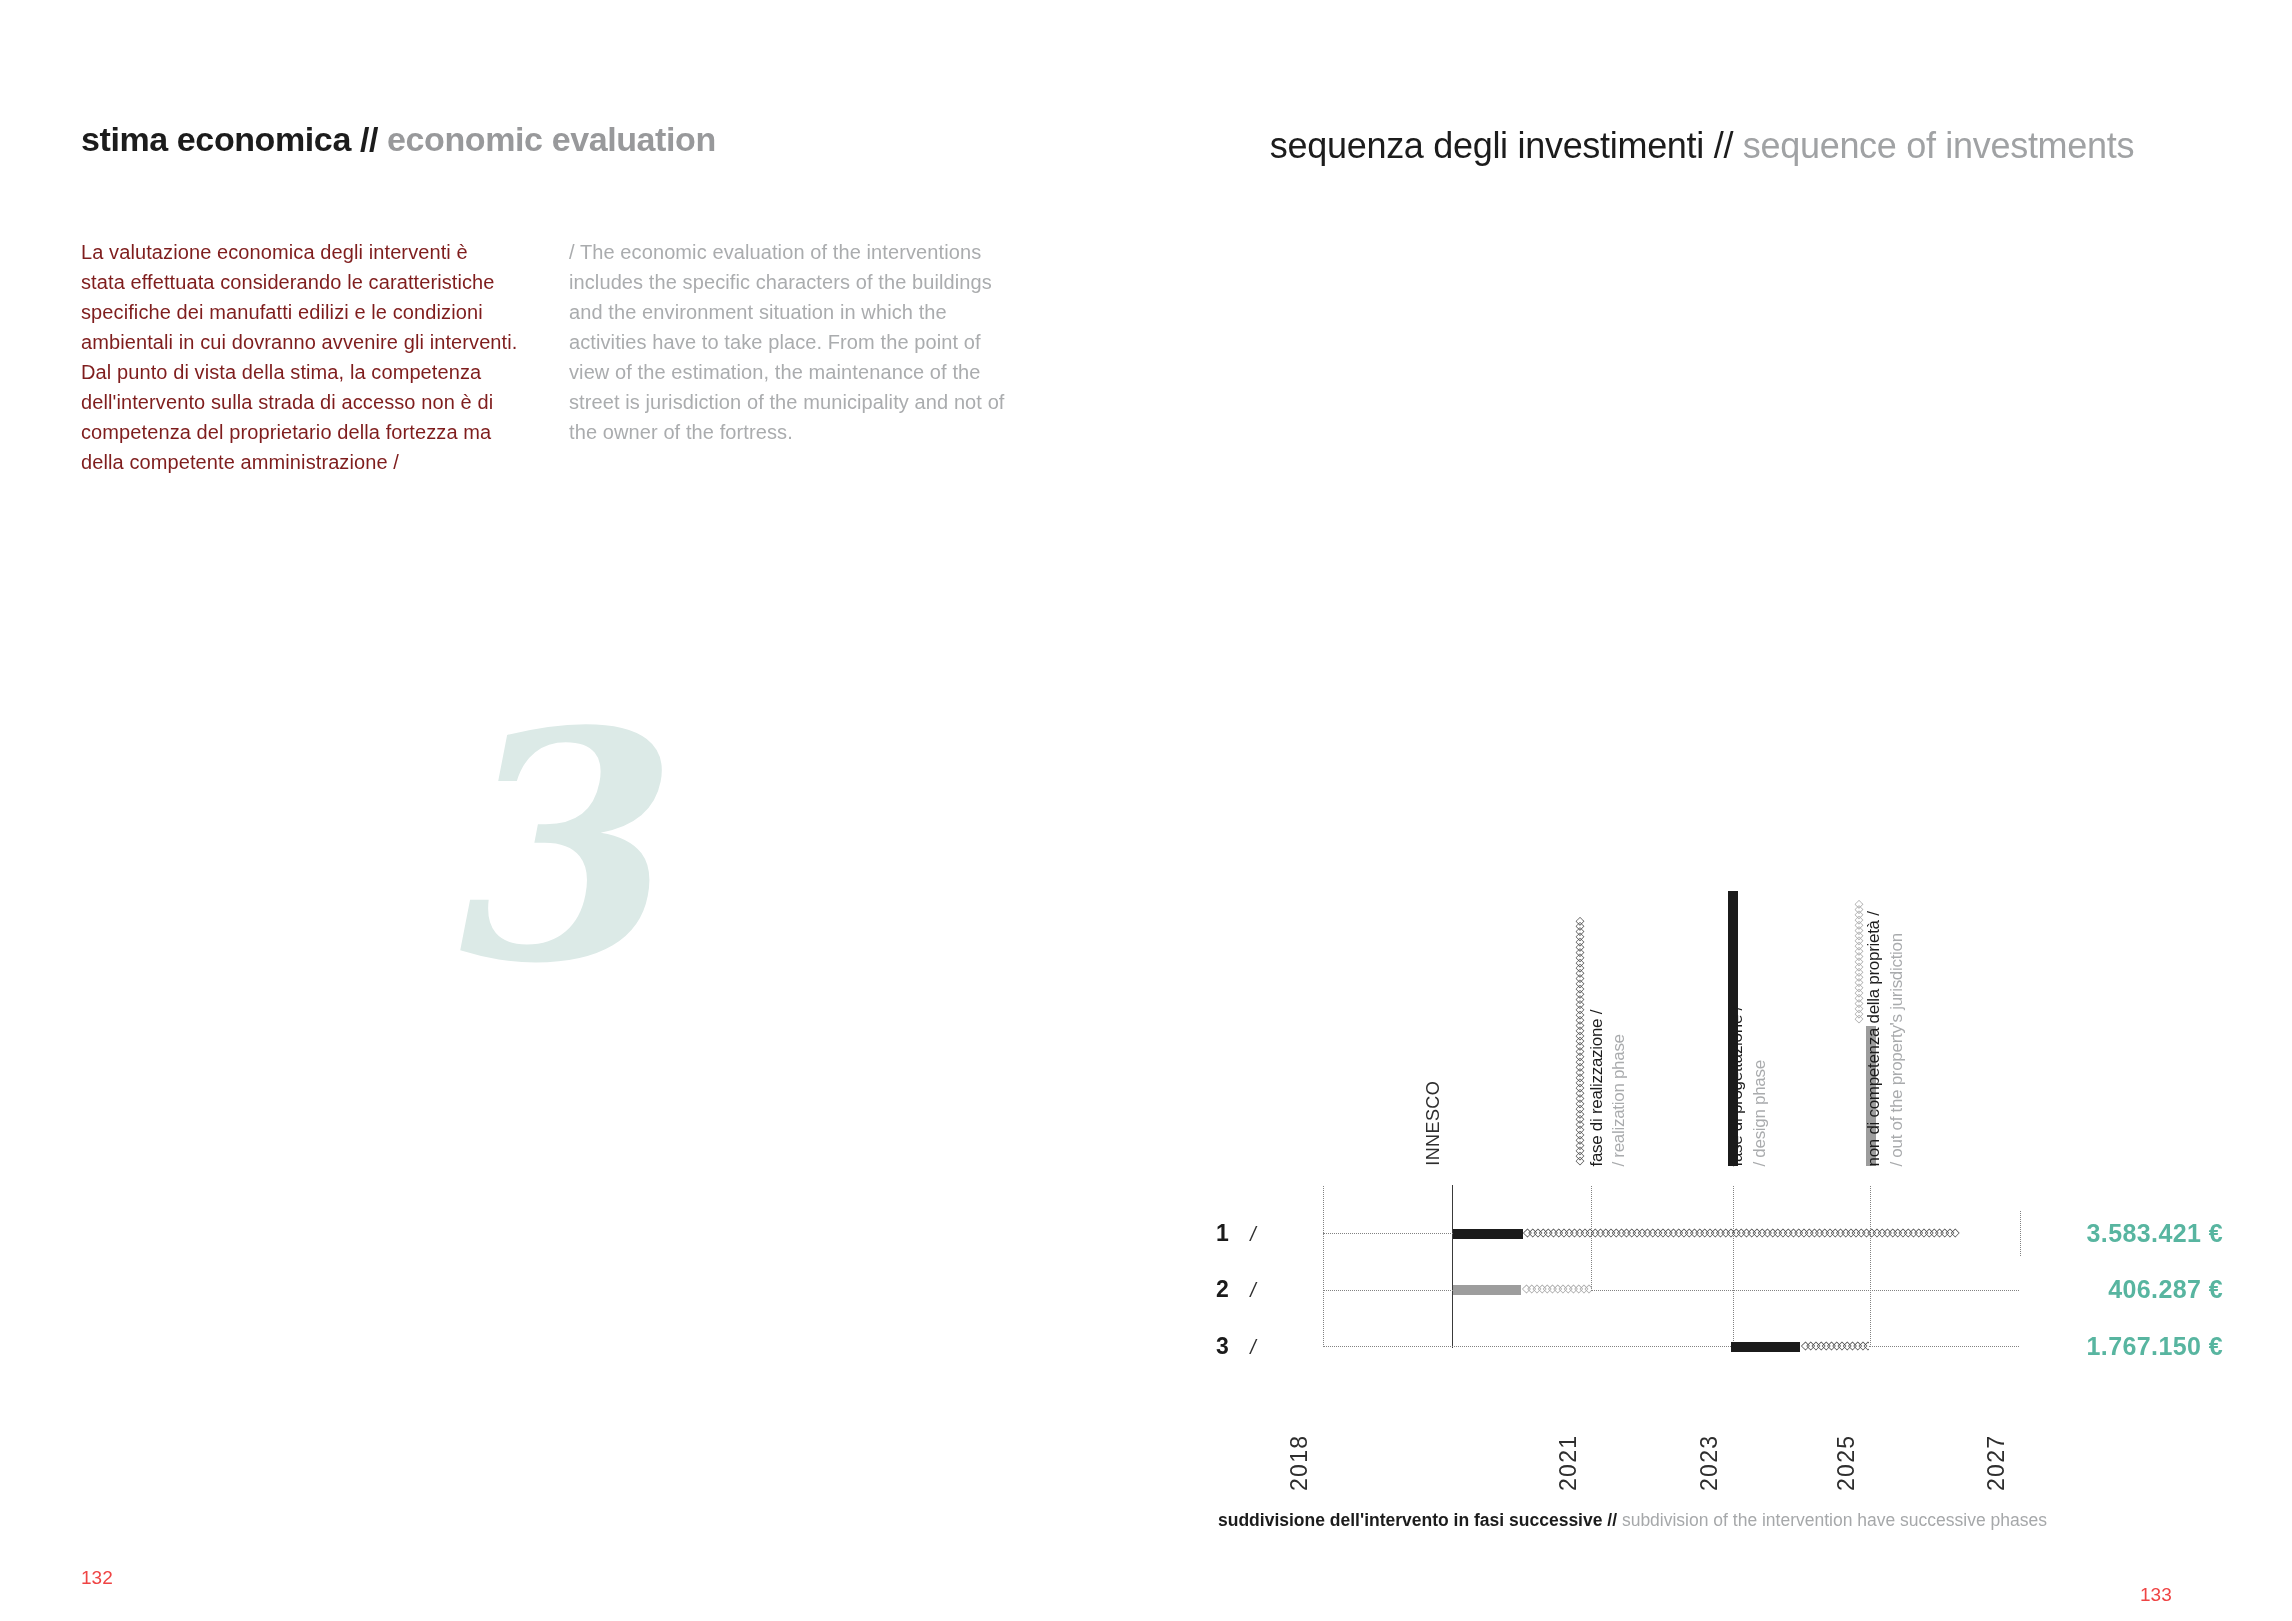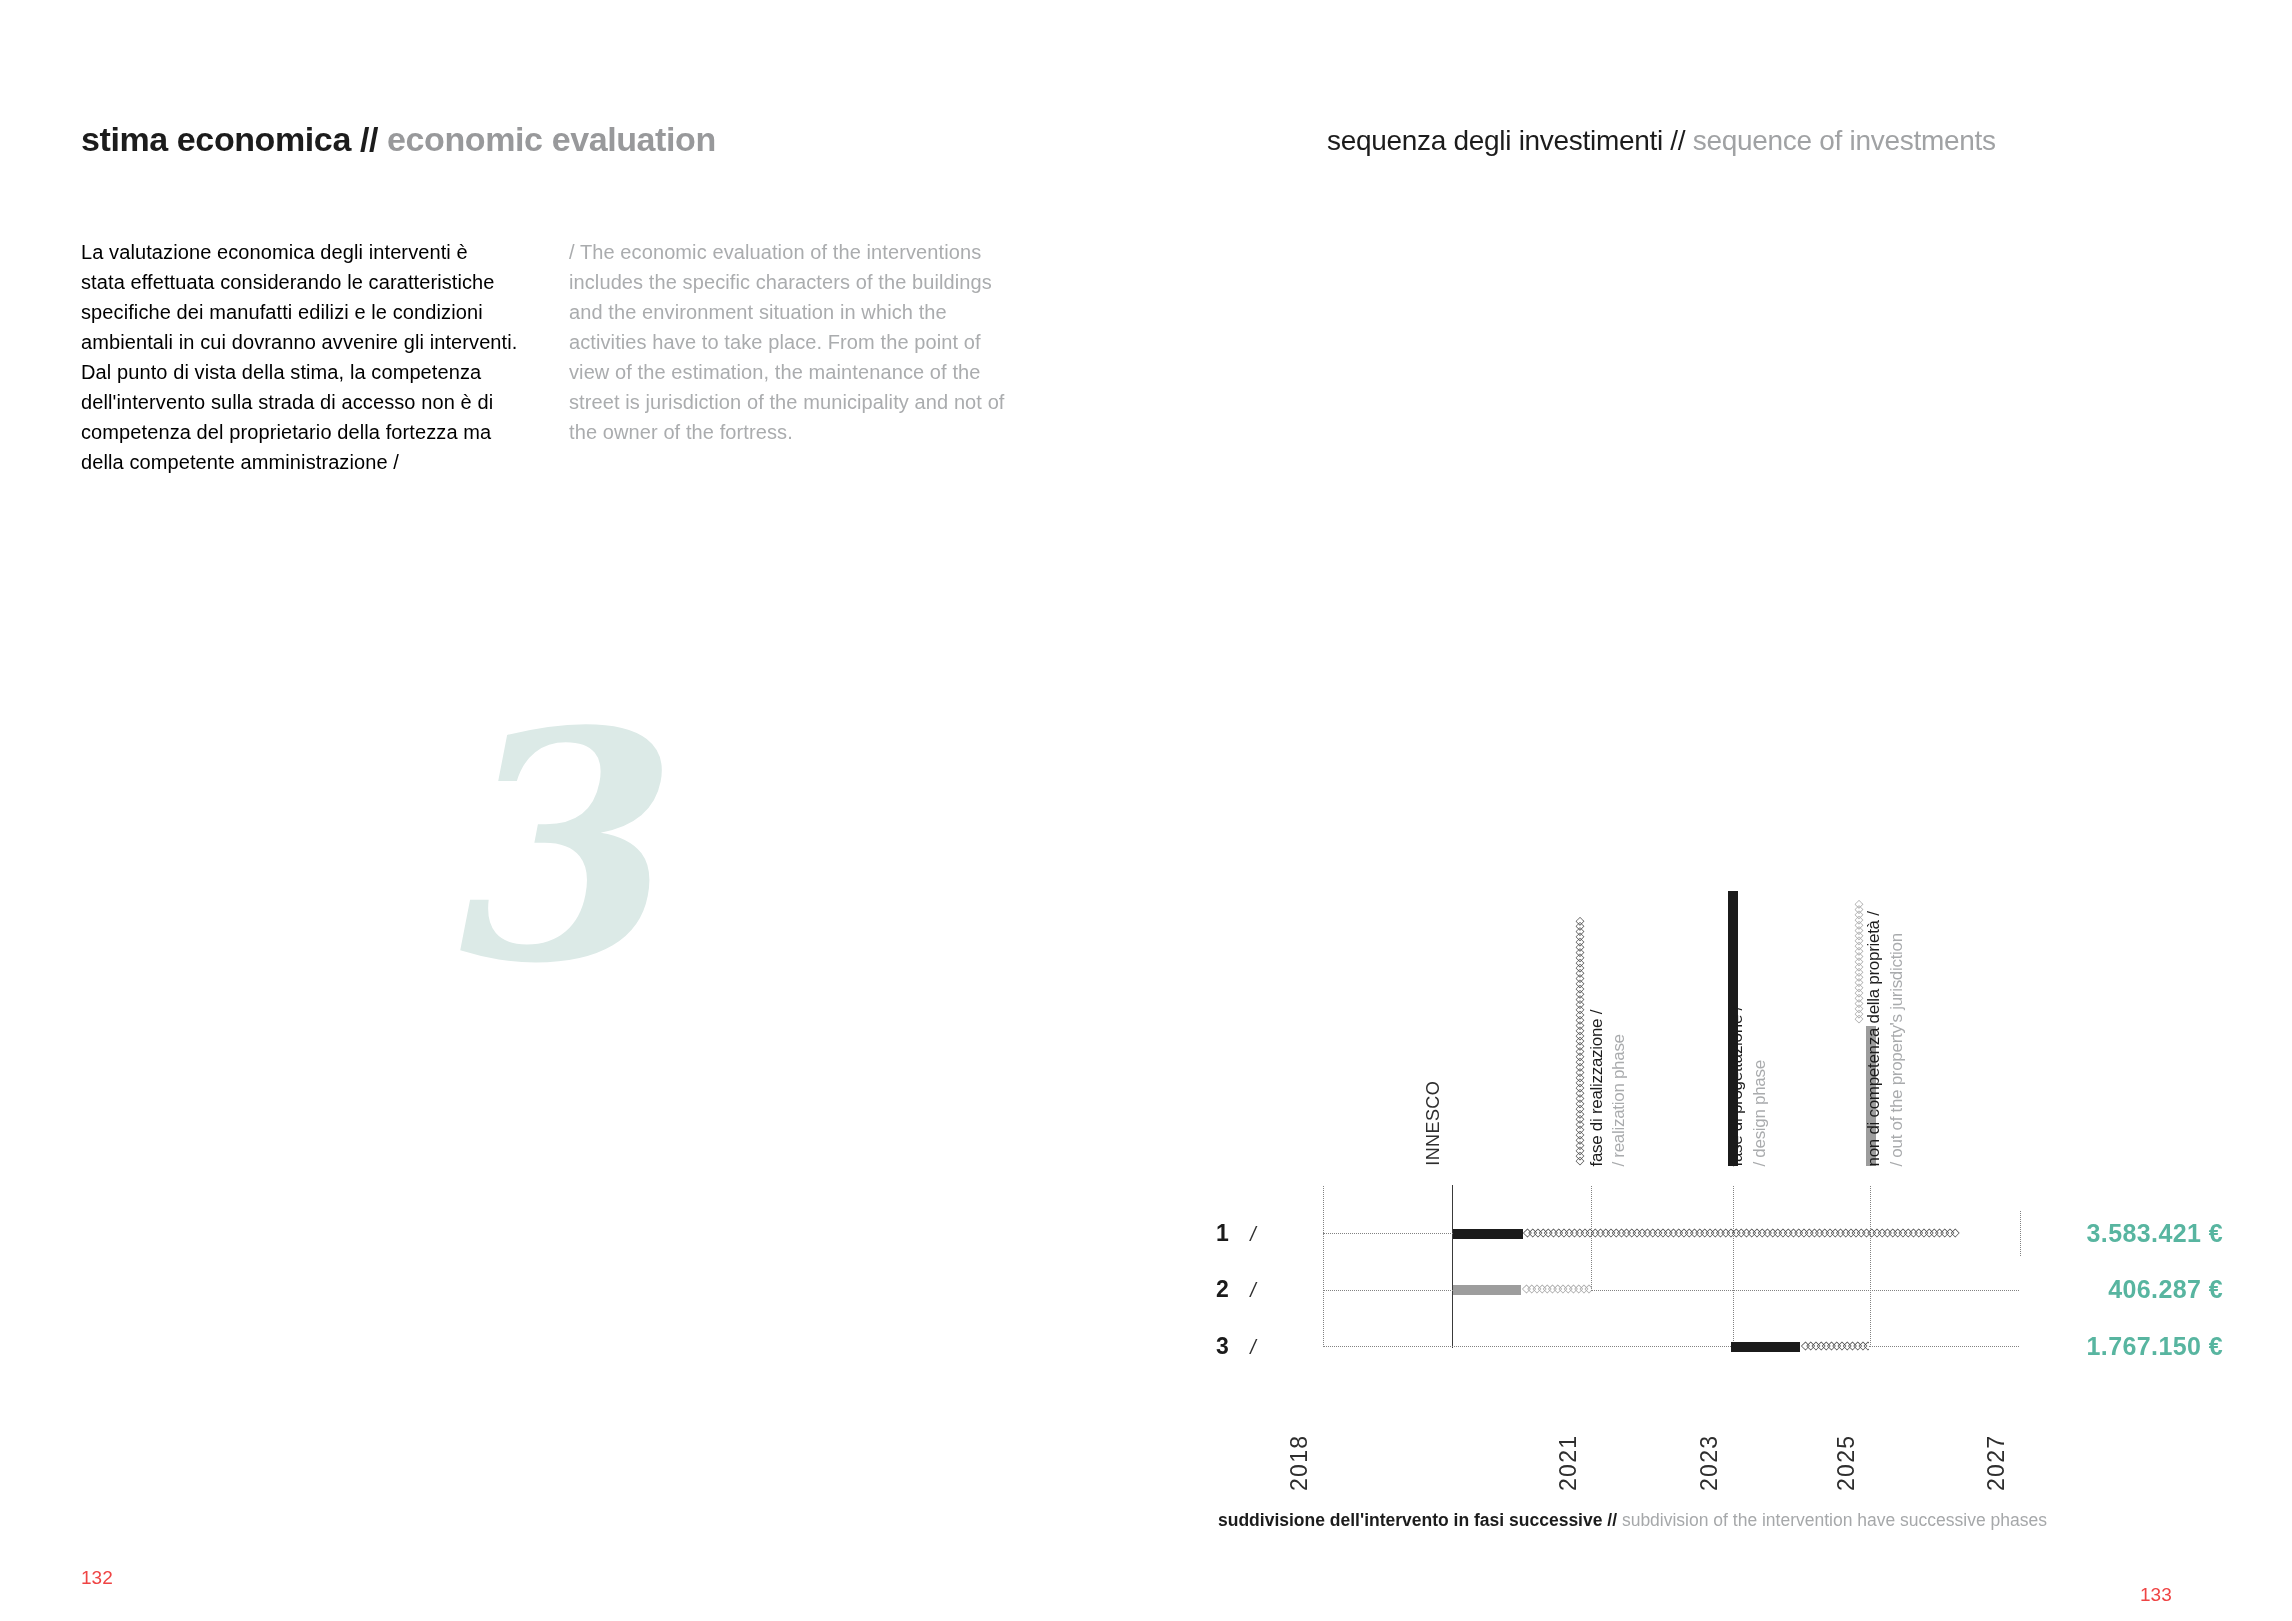--- a/index.html
+++ b/index.html
@@ -4,25 +4,25 @@
 <style>
   html,body{margin:0;padding:0;background:#ffffff;}
   .spread{
     position:relative;width:2293px;height:1621px;background:#ffffff;overflow:hidden;
     font-family:"Liberation Sans",sans-serif;color:#1c1c1c;border-radius:20px;
   }
   .abs{position:absolute;}
   
   .title-left{left:81px;top:120px;font-size:34px;font-weight:700;letter-spacing:-0.4px;white-space:nowrap;}
   .title-left .en{color:#98999b;}
-  .title-right{left:1327px;top:125px;width:896px;text-align:left;font-size:28px;font-weight:400;letter-spacing:-0.3px;white-space:nowrap;}
+  .title-right{left:1254px;top:125px;width:896px;text-align:center;font-size:36px;font-weight:400;letter-spacing:-0.3px;white-space:nowrap;}
   .title-right .en{color:#a0a2a4;}
   
   .body{top:237px;width:502px;font-size:20px;line-height:30px;white-space:pre-line;letter-spacing:0.1px;}
-  .body.it{left:81px;color:#000000;}
+  .body.it{left:81px;color:#7f1d1d;}
   .body.en{left:569px;color:#aaacae;}
   
   .chapter{left:459px;top:690px;font-family:"DejaVu Serif",serif;font-style:italic;font-weight:700;
     font-size:315px;line-height:315px;color:#dceae7;}
   
   .pagenum{top:1567px;font-size:19px;color:#ef4444;text-align:right;}
   .pagenum.l{left:81px;} .pagenum.r{left:2140px;margin-top:17px;}
   
   .hdot{position:absolute;height:0;border-top:0.9px dotted #828282;}
   .vdot{position:absolute;width:0;border-left:0.9px dotted #828282;}

